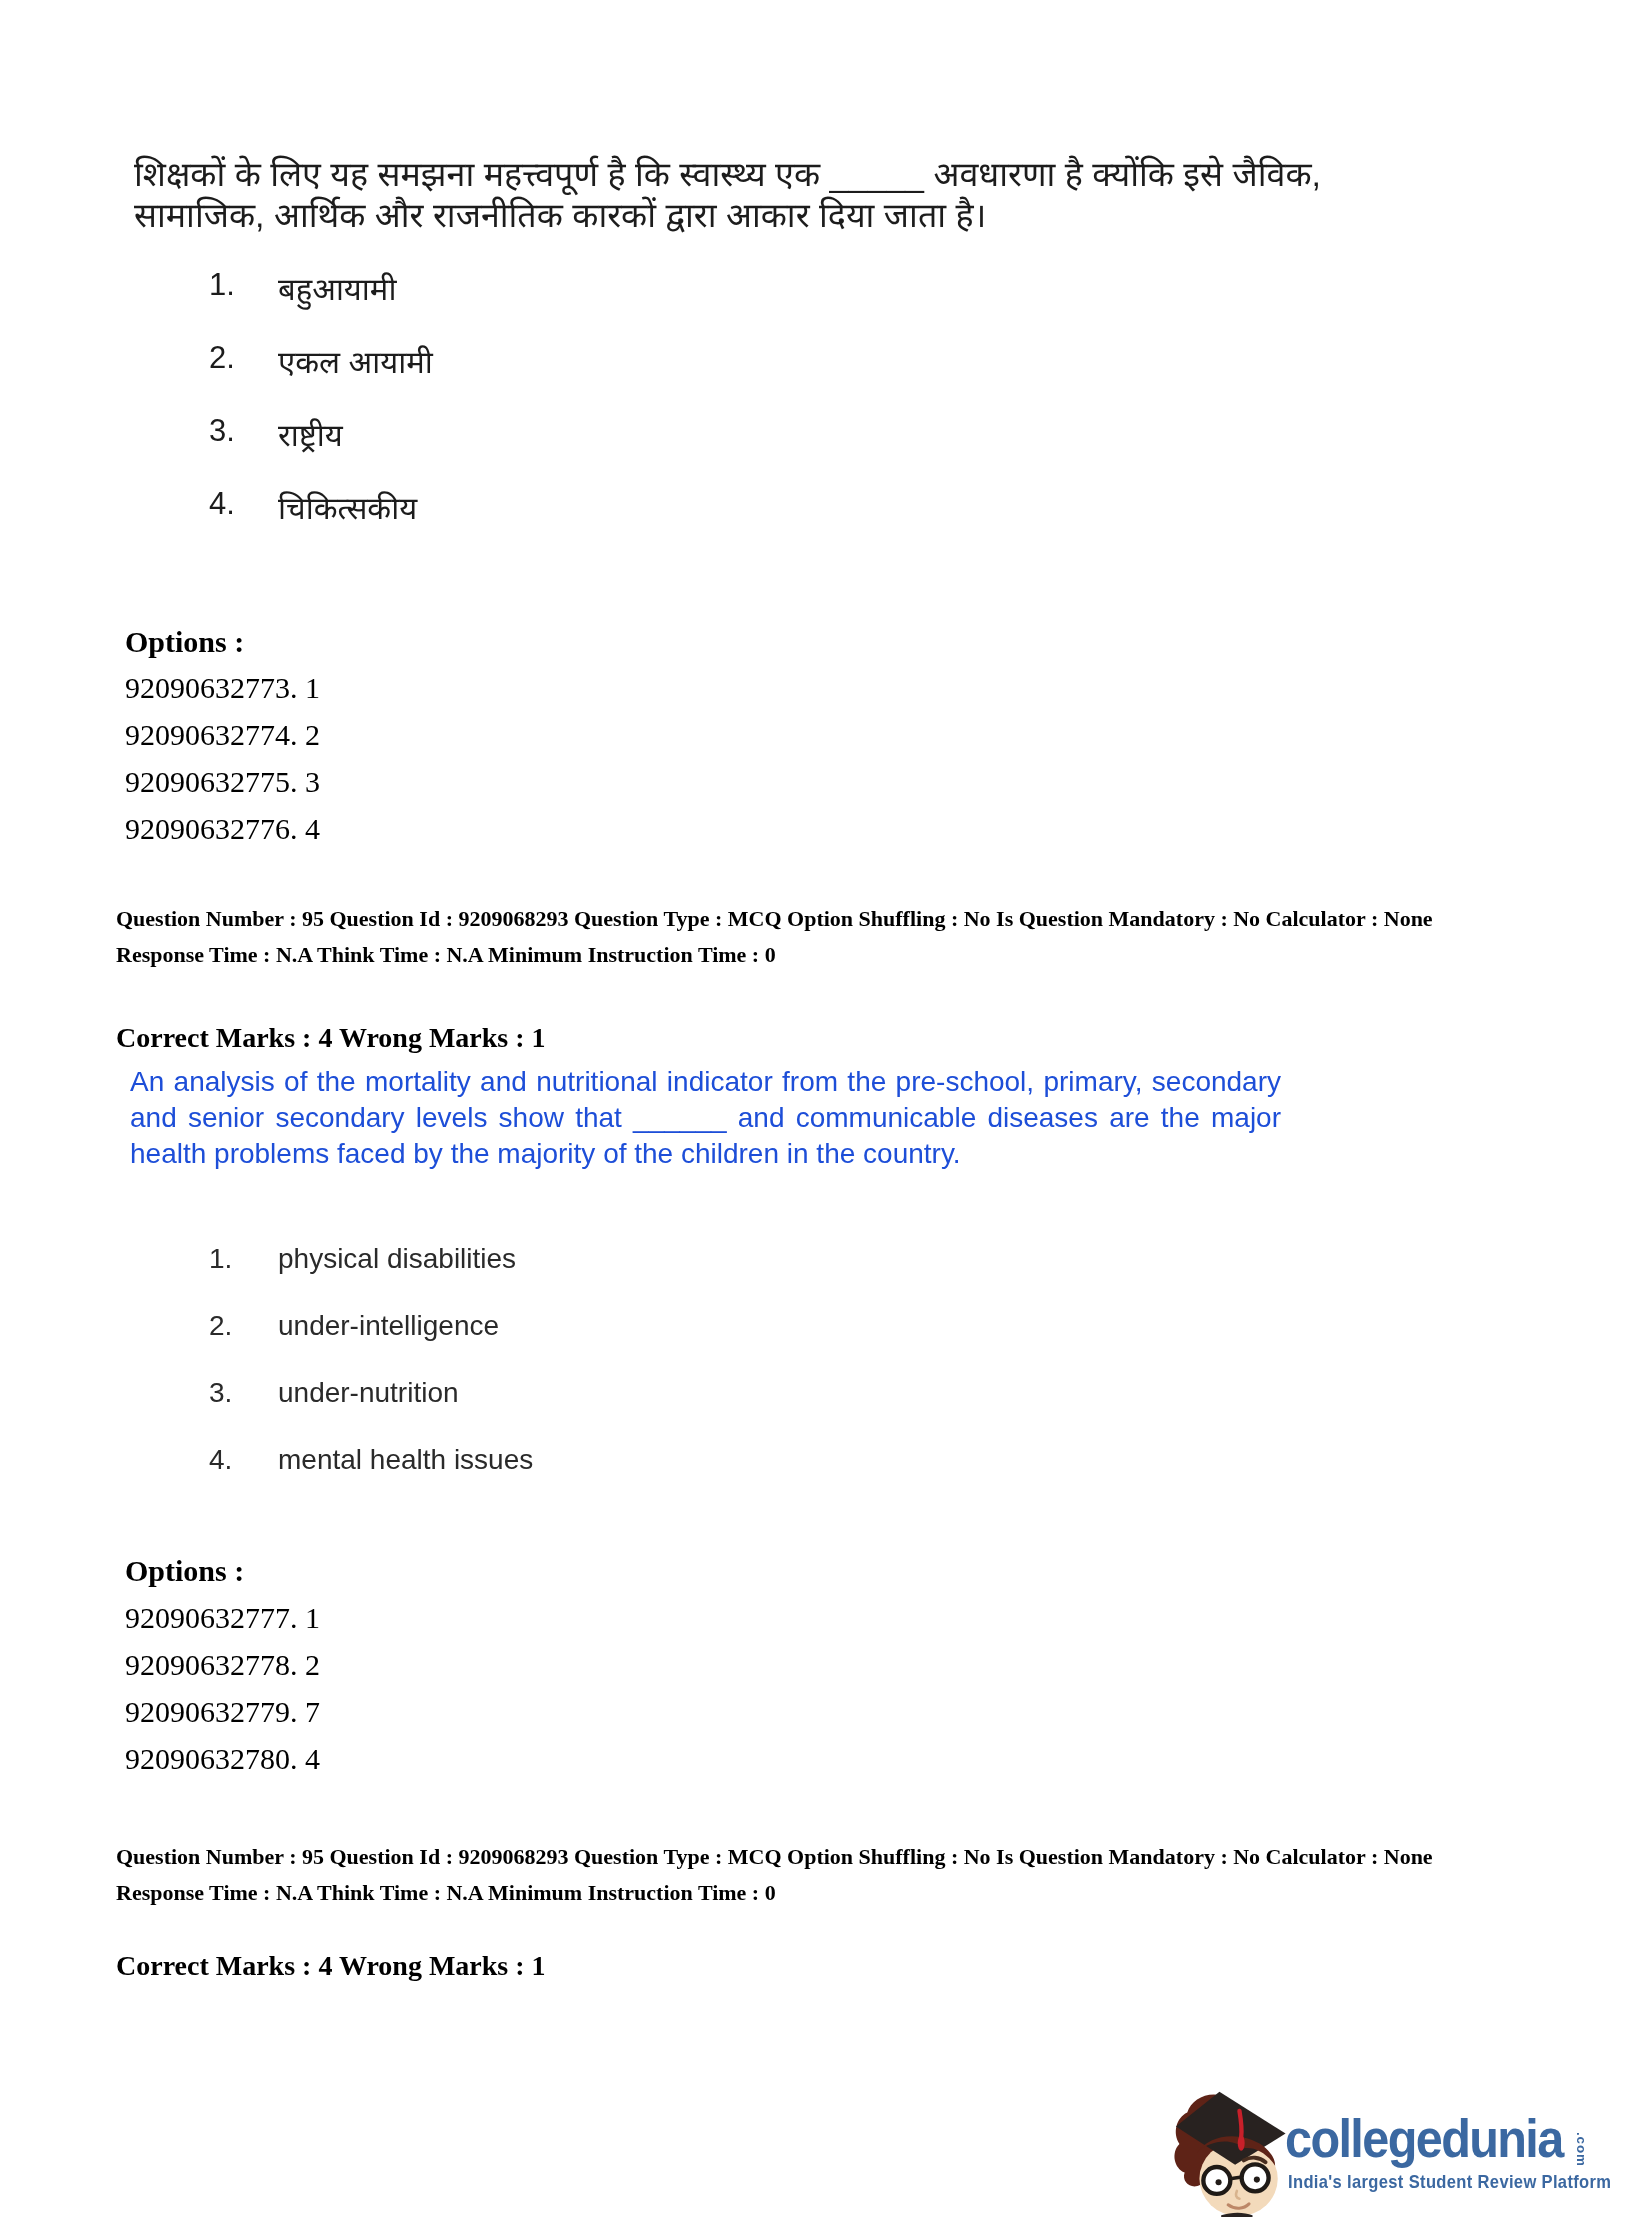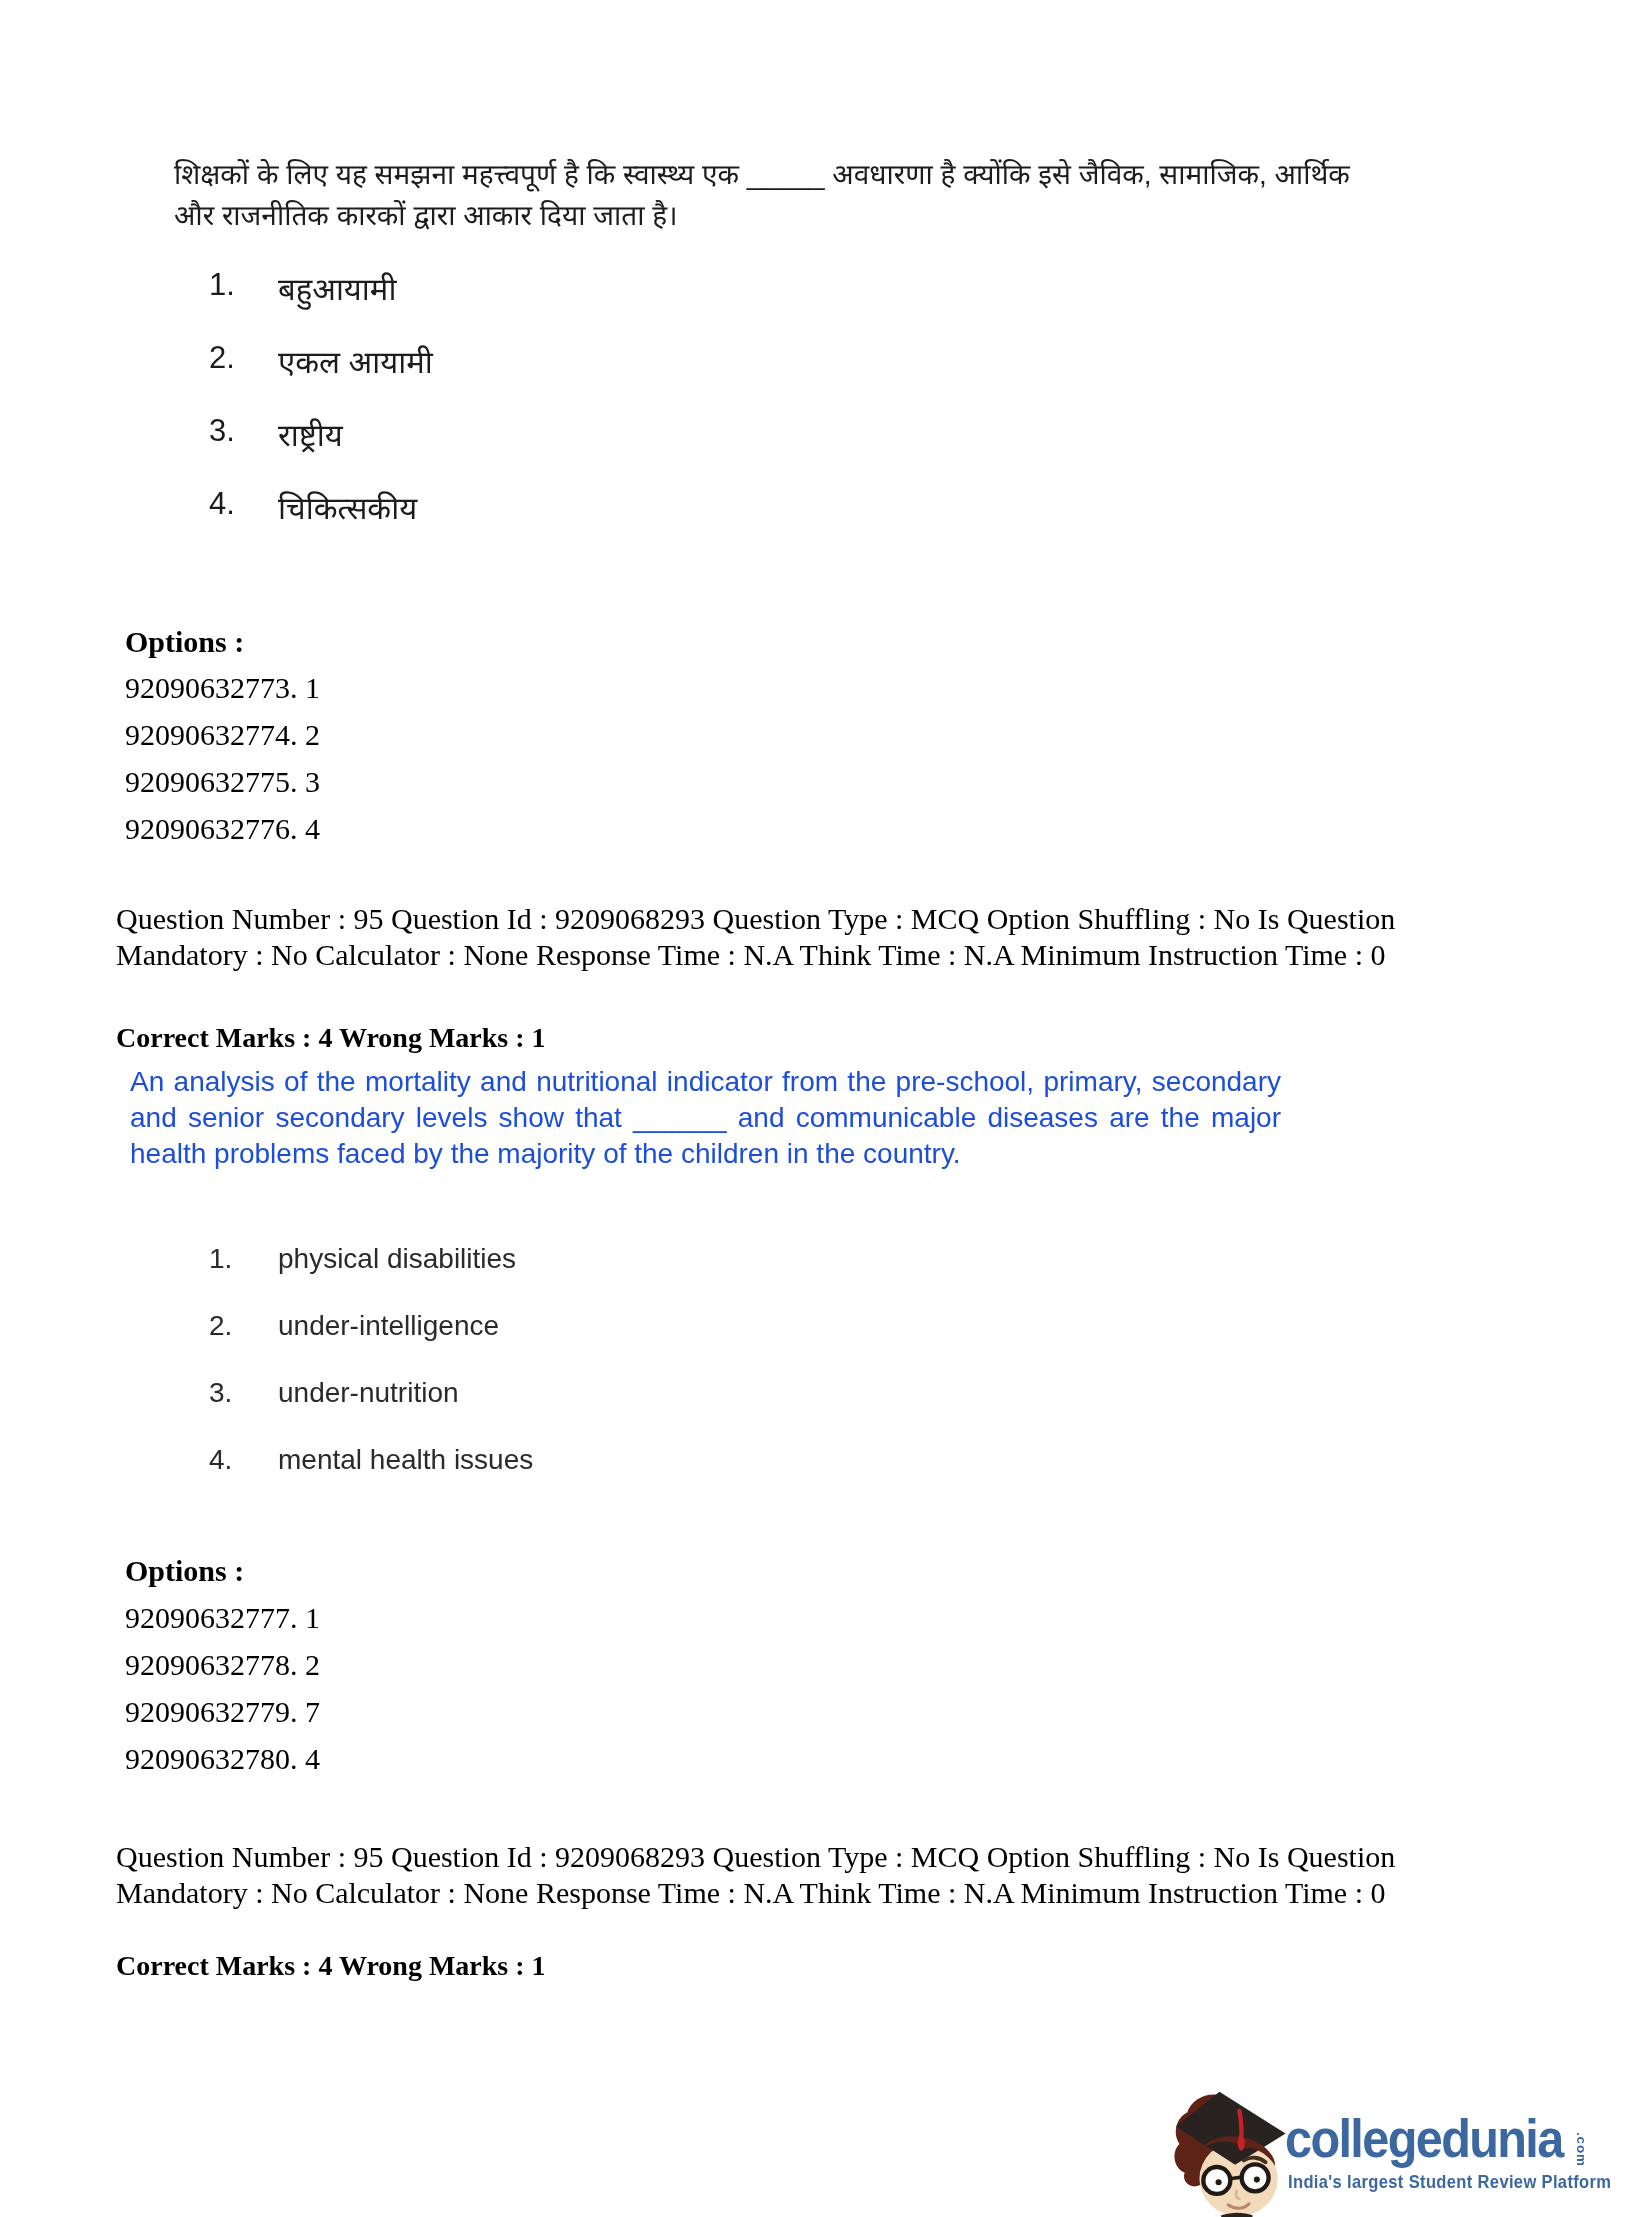--- a/index.html
+++ b/index.html
@@ -10,21 +10,21 @@
     background:#ffffff;
     overflow:hidden;
     font-family:"Liberation Sans",sans-serif;
     color:#1d1d1d;
   }
   .abs{position:absolute;}
 
   
   .q-hindi{
     left:134px; top:154px; width:1200px;
-    font-size:28px; line-height:41px; color:#1c1c1c;margin-left:40px;
+    font-size:34px; line-height:41px; color:#1c1c1c;
   }
   .q-english{
     left:130px; top:1064px; width:1151px;
     font-size:28px; line-height:36px; text-align:justify; color:#1d4ed8;
   }
 
   
   .opt-list{left:209px;}
   .opt-row{display:flex; align-items:flex-start;}
   .opt-num{flex:0 0 69px;}
@@ -34,21 +34,21 @@
   .eng-opts .opt-row{height:67px;}
 
   
   .serif{font-family:"Liberation Serif",serif; color:#000;margin-top:48px;}
   .opts-heading{left:125px; font-size:30px; font-weight:bold;}
   #opts-heading-1{top:577px;}
   #opts-heading-2{top:1506px;}
   .id-list{left:125px; font-size:30px; line-height:47px;}
   #id-list-1{top:616px;}
   #id-list-2{top:1546px;}
-  .meta{left:116px; width:1361px; font-size:30px; line-height:36px; font-weight:normal;}
+  .meta{left:116px; width:1361px; font-size:22px; line-height:36px; font-weight:bold;}
   #meta-1{top:853px;}
   #meta-2{top:1791px;}
   .marks{left:116px; font-size:28px; font-weight:bold;}
   #marks-1{top:974px;}
   #marks-2{top:1902px;}
 
   
   .logo{left:1169px; top:2078px; width:425px; height:140px;}
   .mascot{position:absolute; left:0; top:5.4px;}
   .brand{

